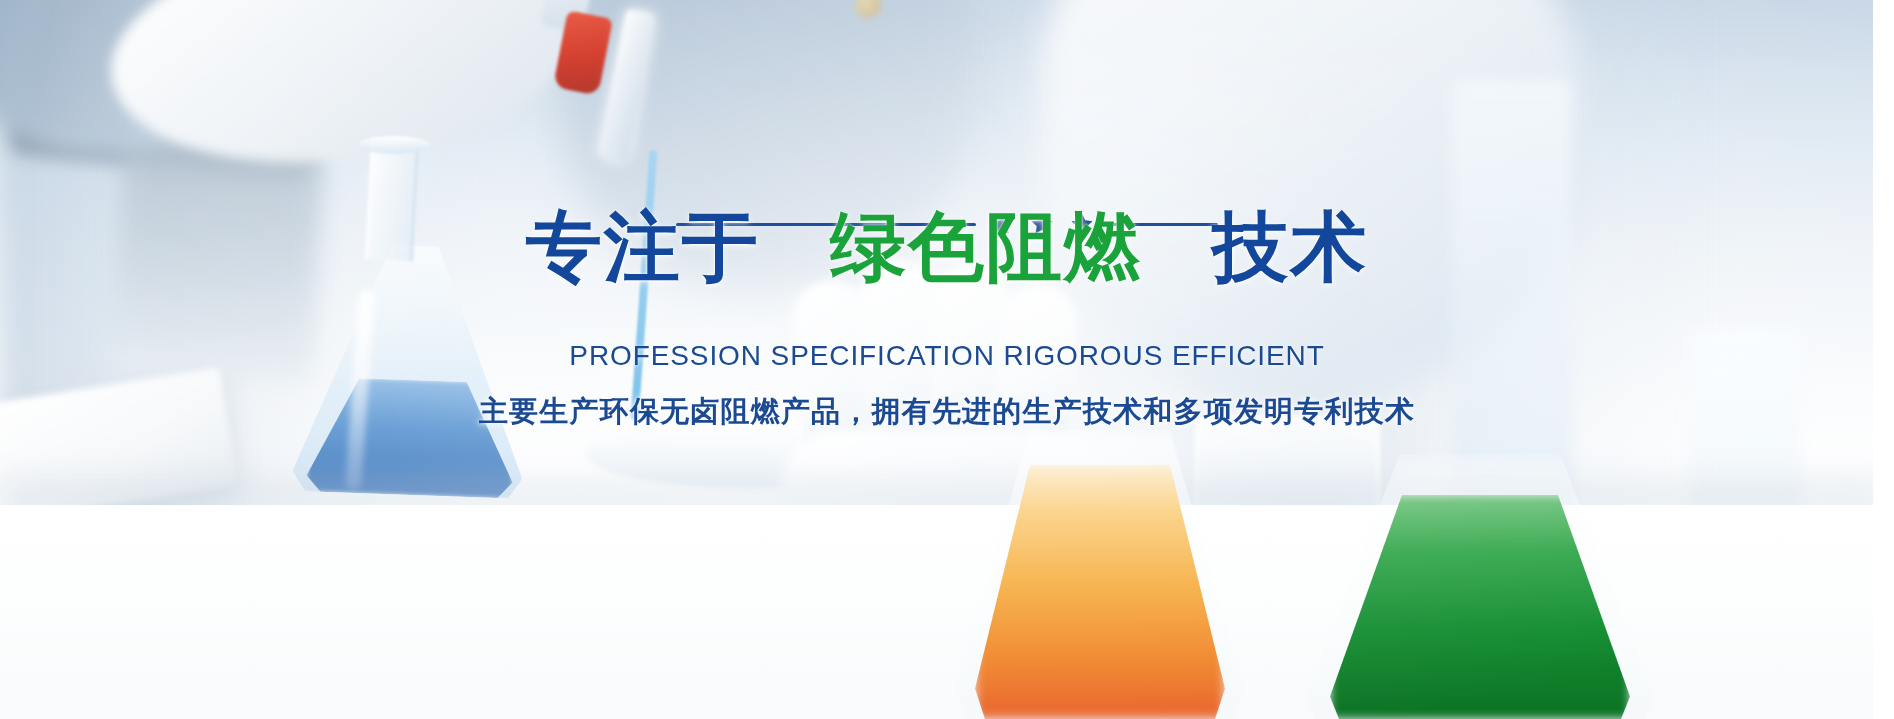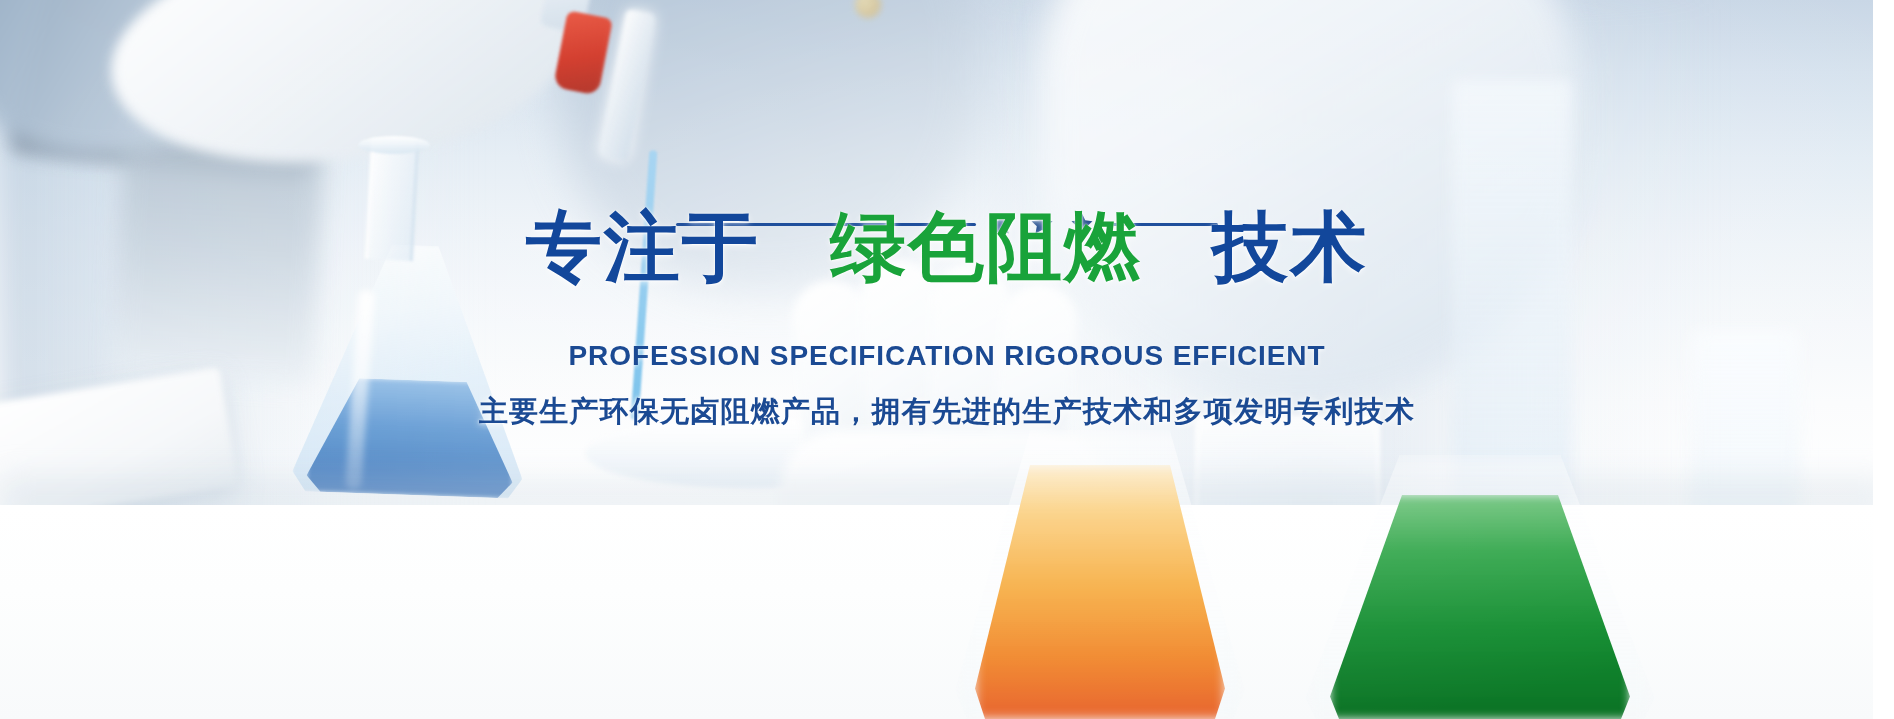--- a/index.html
+++ b/index.html
@@ -375,21 +375,21 @@
   .title-main .green { color:#19A33A; }
   .title-main .gap   { display:inline-block; width:24px; }
 
   .subtitle-en {
     position:absolute;
     top:340px;
     left:50%;
     transform:translateX(-50%);
     white-space:nowrap;
     font-size:28px;
-    font-weight:bold;
+    font-weight:normal;
     letter-spacing:.9px;
     color:#1B4A93;
     text-shadow:0 1px 4px rgba(255,255,255,.85);
   }
 
   .tagline-cn {
     position:absolute;
     top:392px;
     left:50%;
     transform:translateX(-50%);

